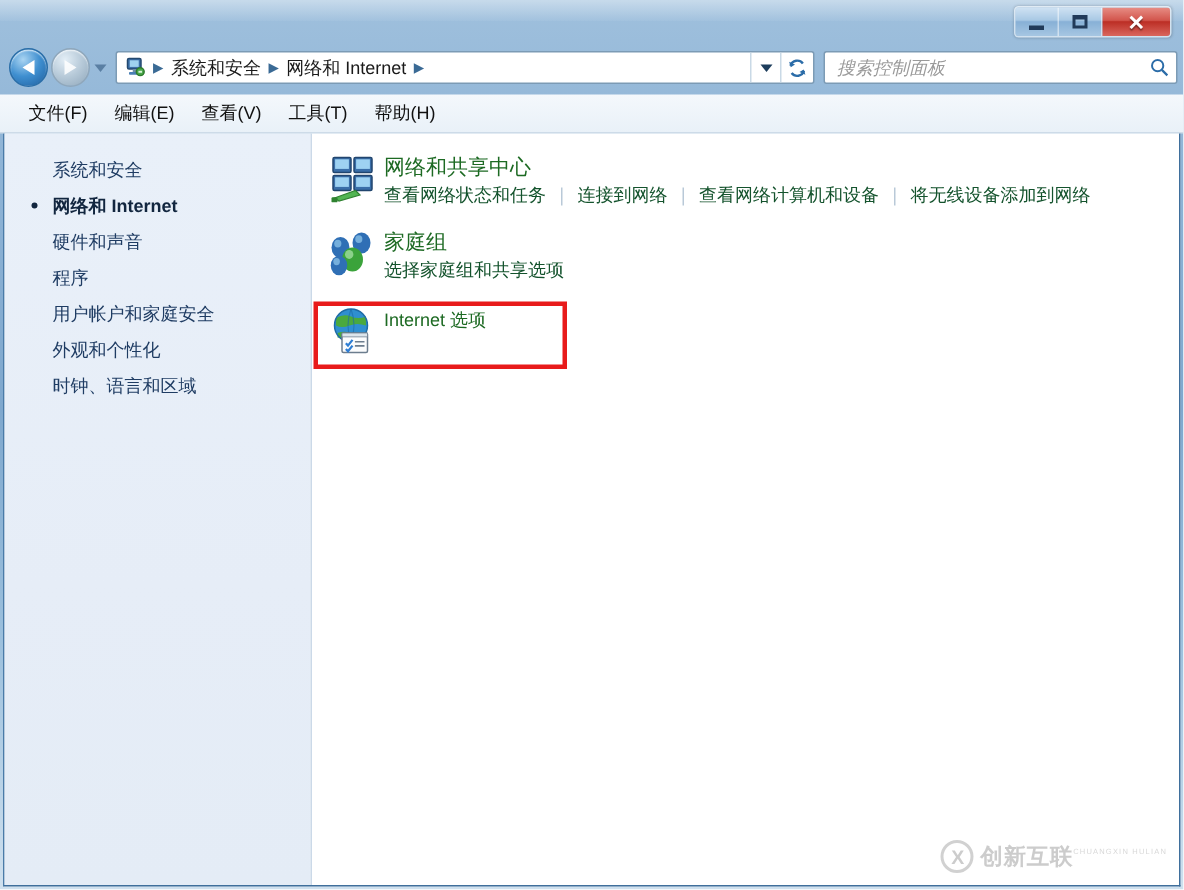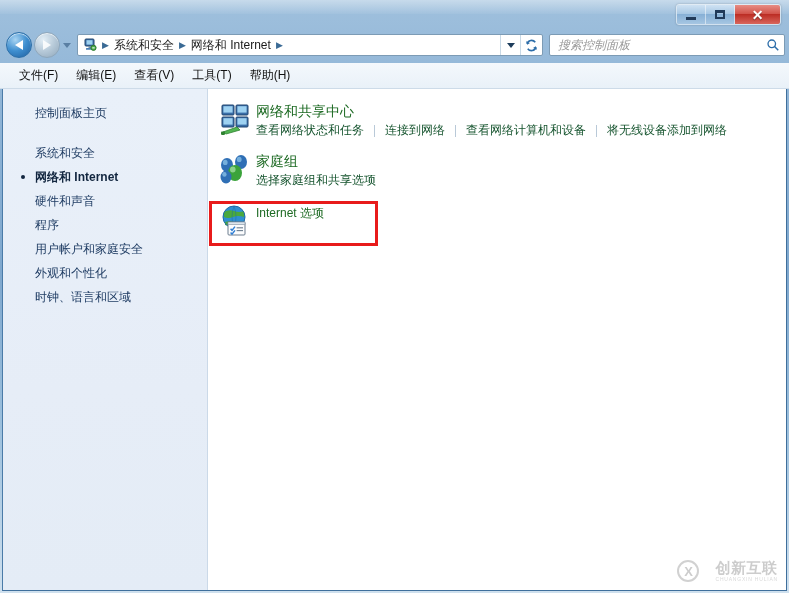--- a/index.html
+++ b/index.html
@@ -315,21 +315,21 @@
   }
   #wm-logo {
     width: 22px; height: 22px;
     border-radius: 50%;
     border: 2px solid #9a9a9a;
     display: flex; align-items: center; justify-content: center;
     font-size: 13px; font-weight: bold; color: #8f8f8f;
     font-family: "Liberation Sans", sans-serif;
     margin-right: 4px;
   }
-  #wm-texts { display: flex; flex-direction: column; line-height: 1; margin-left: 12px; }
+  #wm-texts { display: flex; flex-direction: row; line-height: 1; }
   #wm-main {
     font-size: 15px; color: #8f8f8f; font-weight: bold;
     letter-spacing: .5px;
   }
   #wm-sub {
     font-size: 5px; color: #a8a8a8; letter-spacing: .8px;
     margin-top: 2px;
   }
 </style>
 </head>
@@ -414,21 +414,20 @@
     <div class="menu-item">文件(F)</div>
     <div class="menu-item">编辑(E)</div>
     <div class="menu-item">查看(V)</div>
     <div class="menu-item">工具(T)</div>
     <div class="menu-item">帮助(H)</div>
   </div>
 
   <div id="content-area">
 
     <div id="sidebar">
-      <div class="side-item home">控制面板主页</div>
 
       <div class="side-item">系统和安全</div>
 
       <div class="side-item selected">
         <span class="side-bullet"></span>
         <span>网络和 Internet</span>
       </div>
 
       <div class="side-item">硬件和声音</div>
       <div class="side-item">程序</div>

